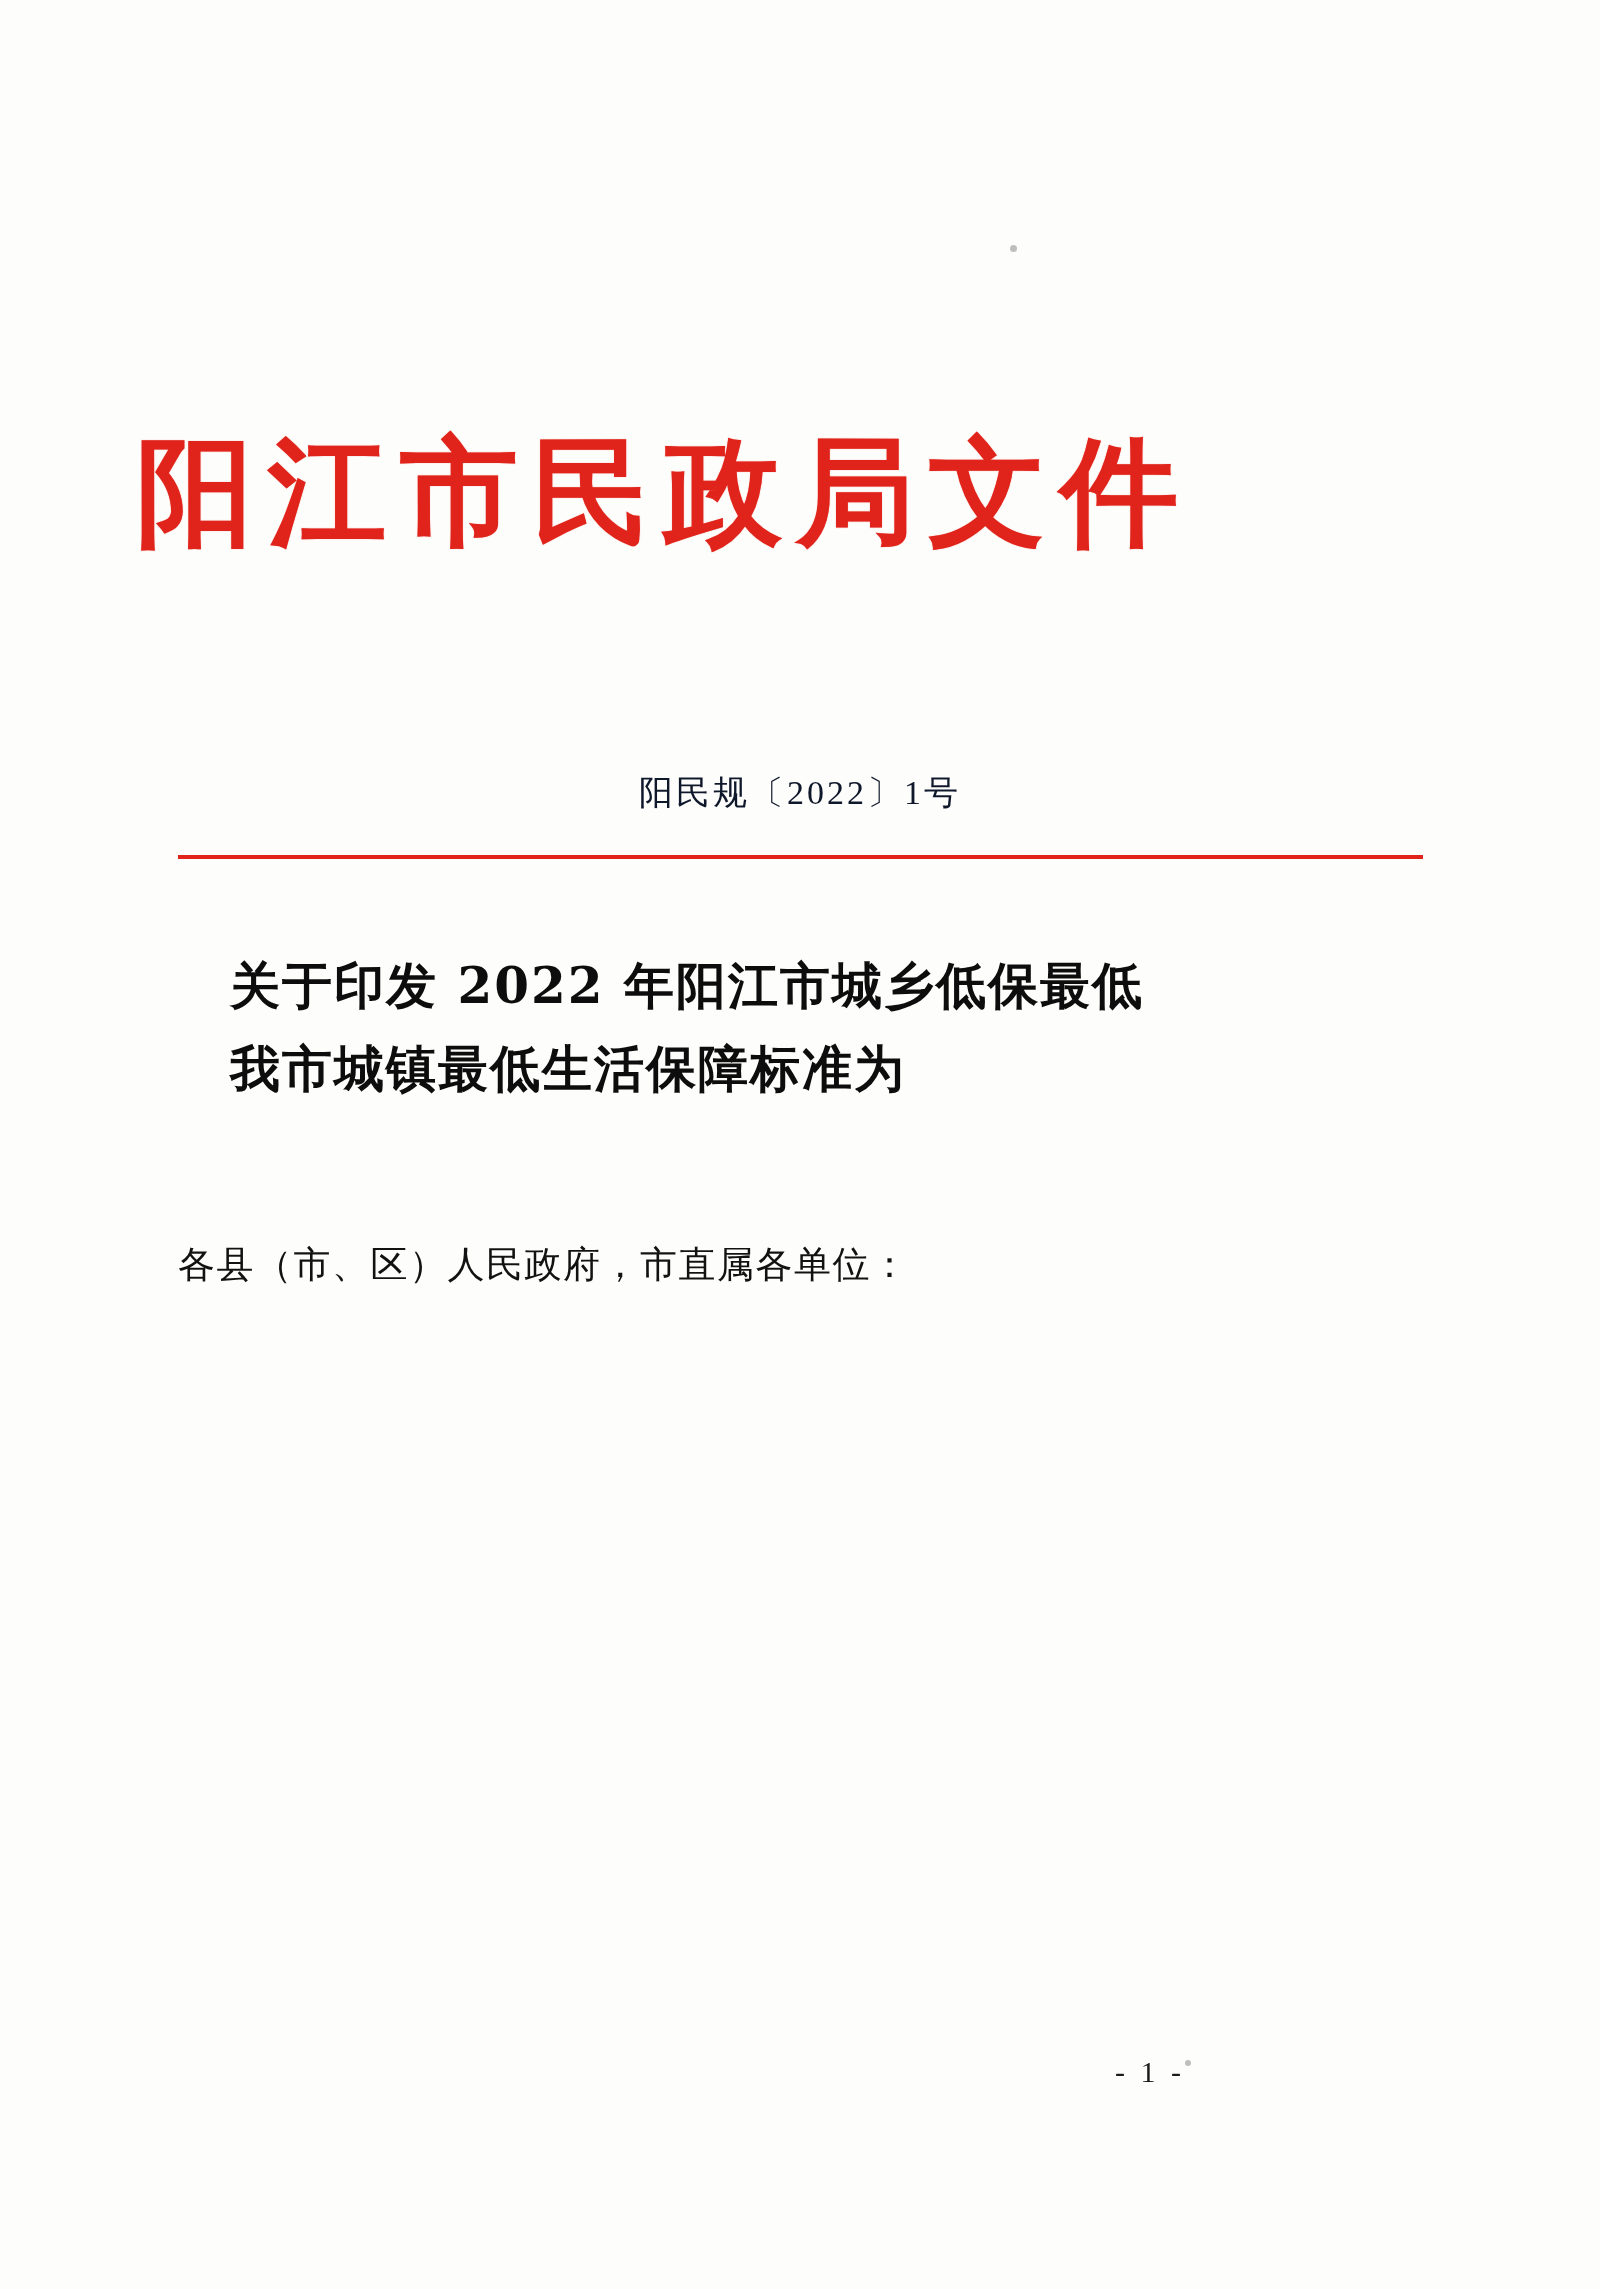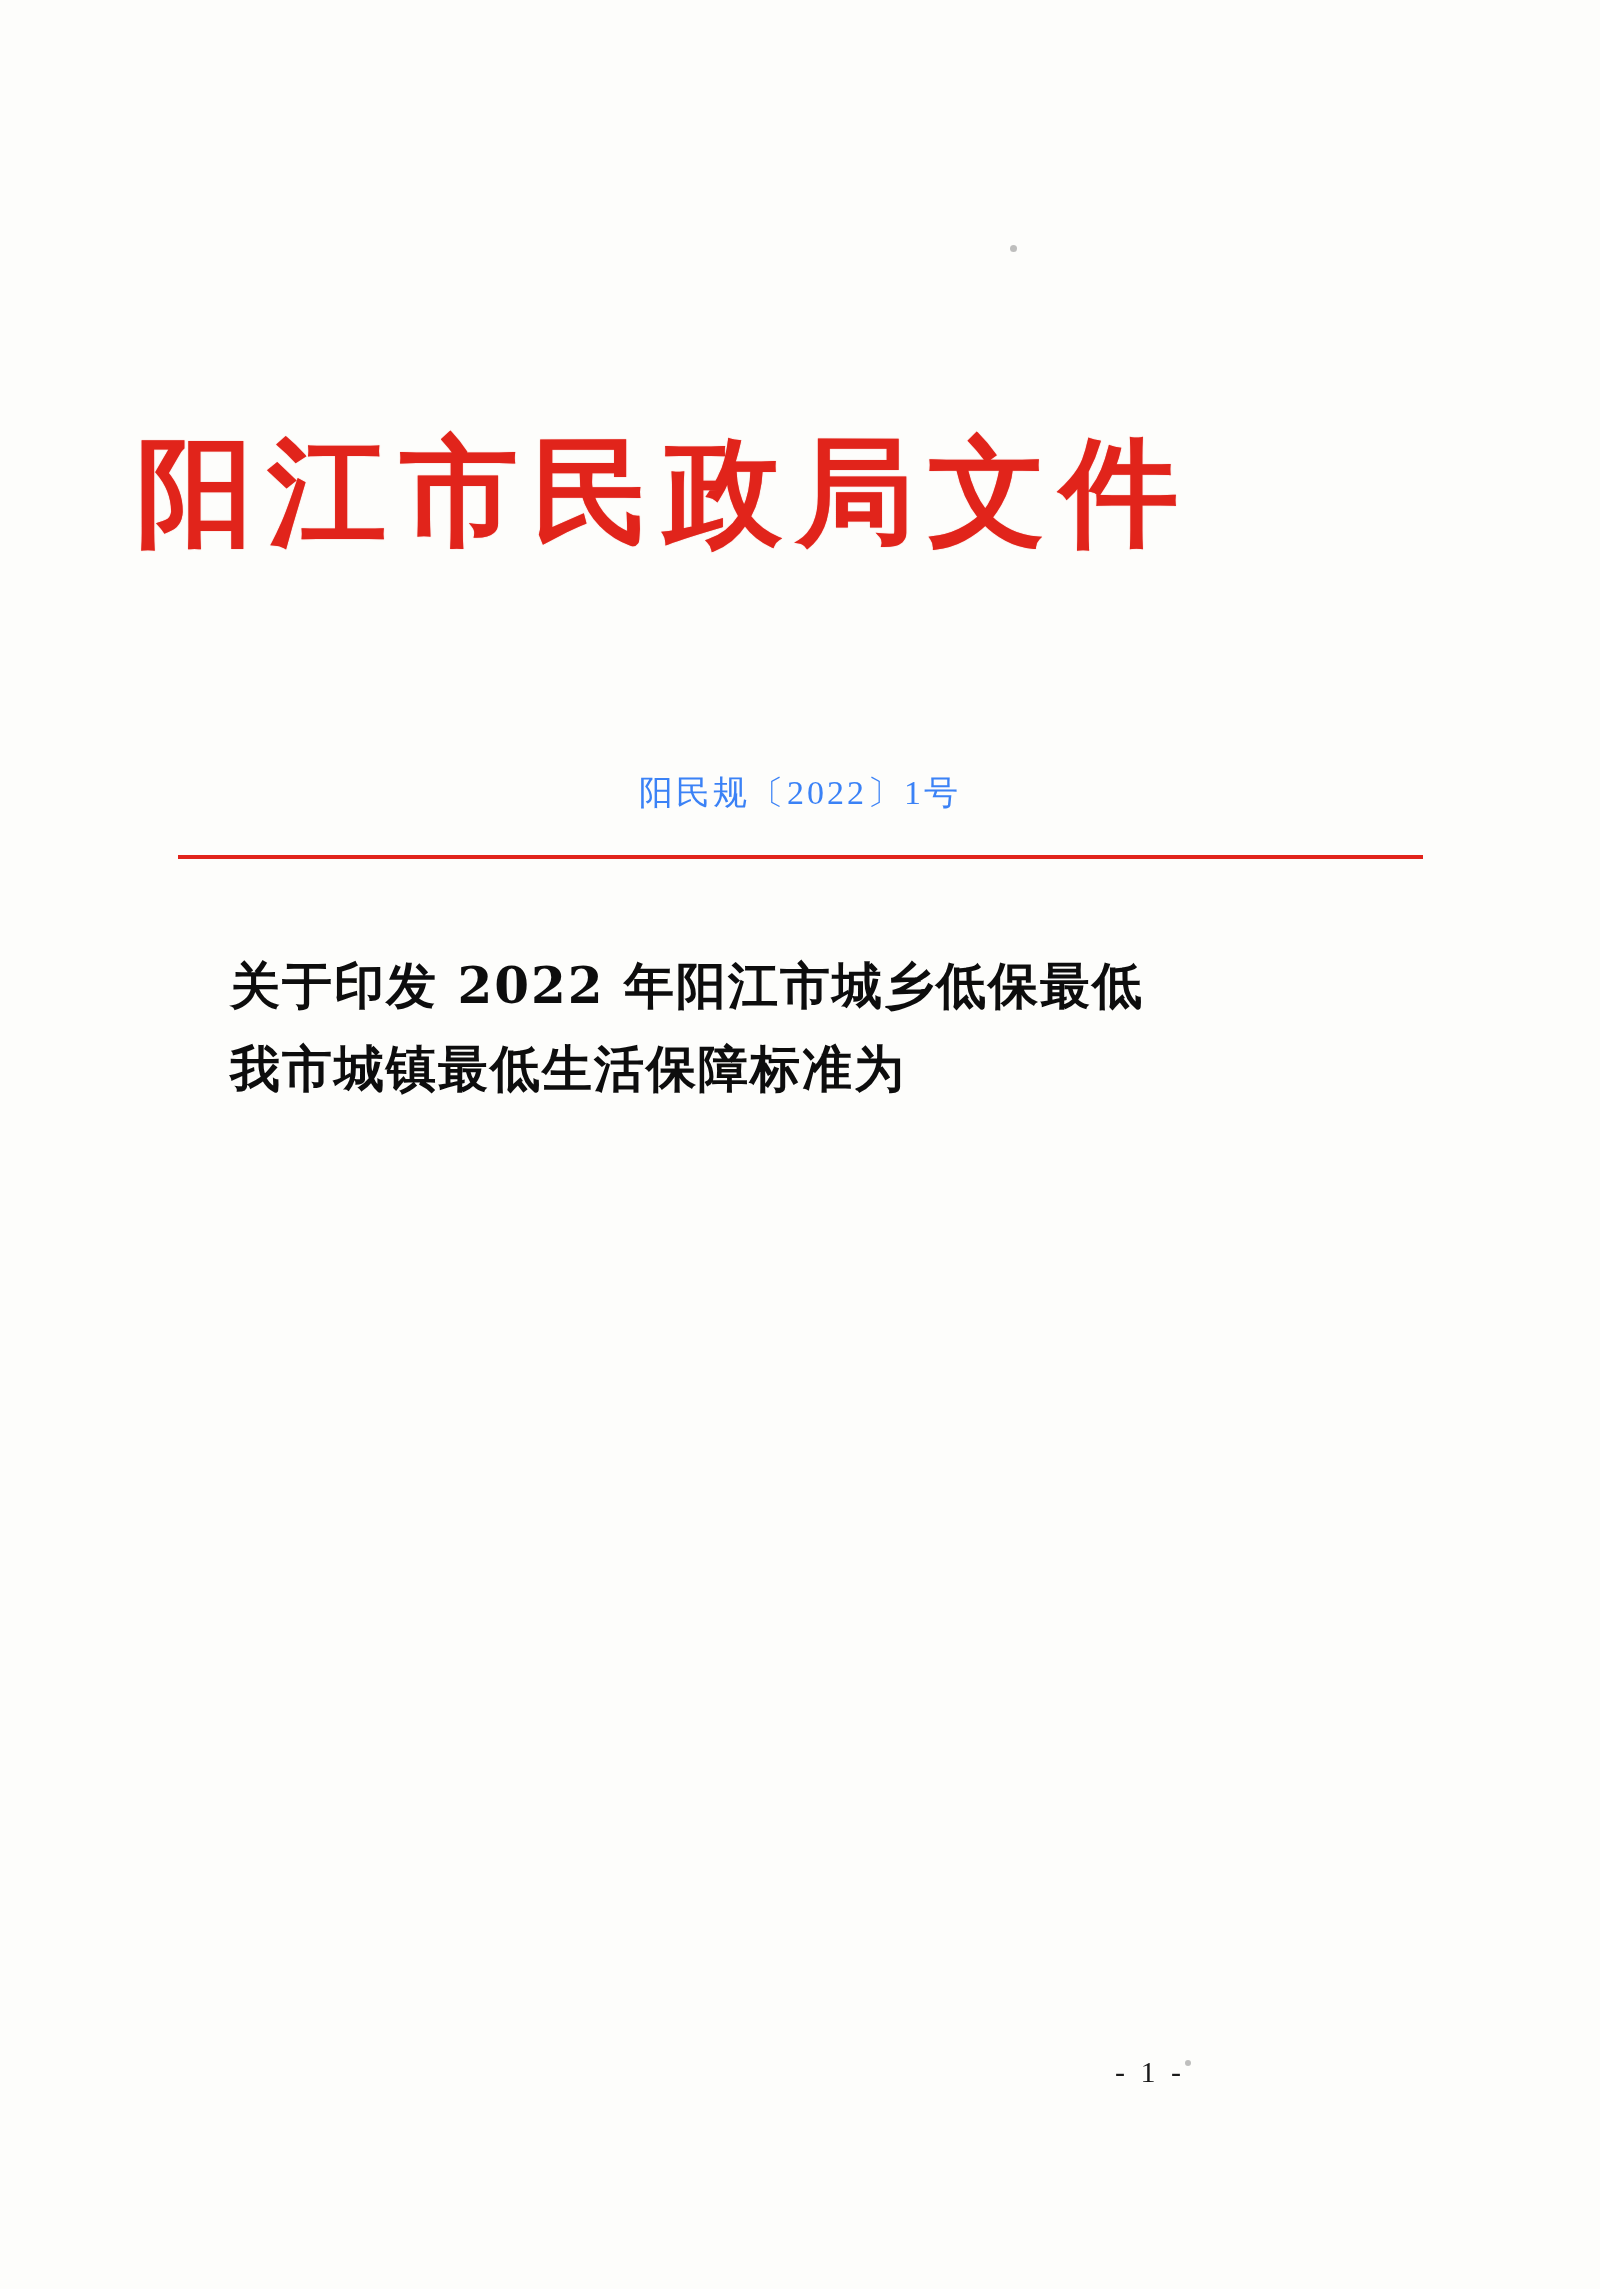--- a/index.html
+++ b/index.html
@@ -46,21 +46,21 @@
     text-shadow: 0 0 1px rgba(225,36,27,.6);
   }
   .doc-number {
     position: absolute;
     top: 770px;
     left: 0;
     width: 1600px;
     text-align: center;
     font-size: 34px;
     letter-spacing: 3px;
-    color: #3b82f6;
+    color: #0f172a;
     font-family: "Liberation Serif", serif;
   }
   .red-rule {
     position: absolute;
     top: 855px;
     left: 178px;
     width: 1245px;
     height: 4px;
     background: #e1241b;
   }
@@ -125,19 +125,20 @@
   <div class="doc-number">阳民规〔2022〕1号</div>
 
   <div class="red-rule"></div>
 
   <div class="doc-title">
     <div>关于印发 2022 年阳江市城乡低保最低</div>
     <div>我市城镇最低生活保障标准为</div>
   </div>
 
   <div class="body-text">
+    <p>各县（市、区）人民政府，市直属各单位：</p>
   </div>
 
   <div class="page-number">
     <span class="page-number-inner">- 1 -</span>
   </div>
 
 </div>
 
 </body></html>

